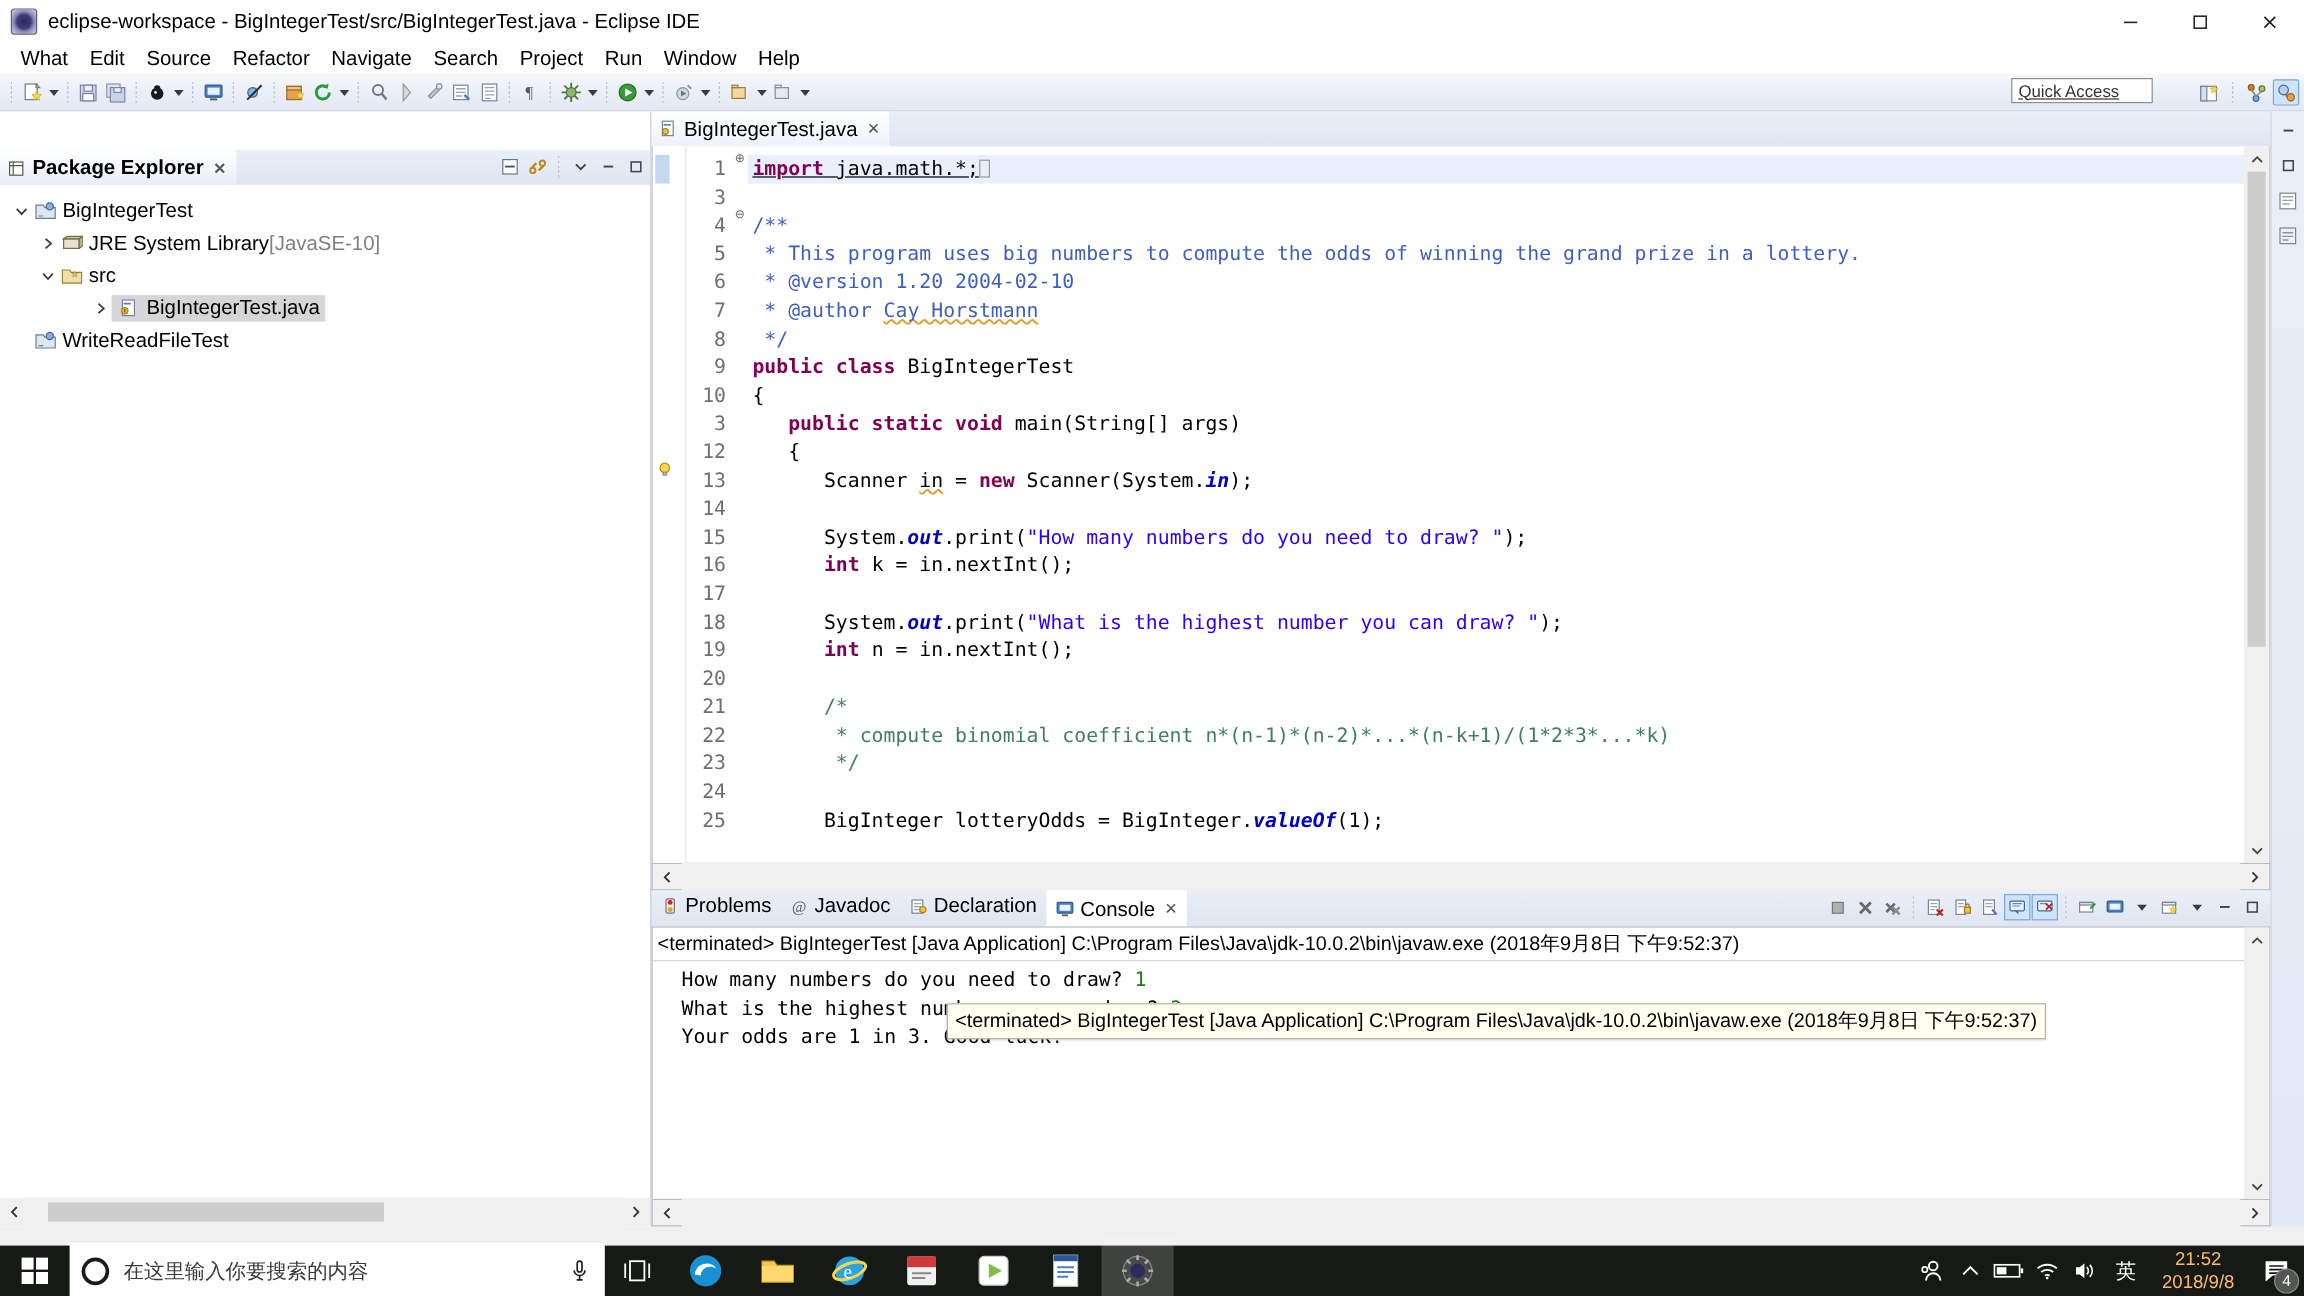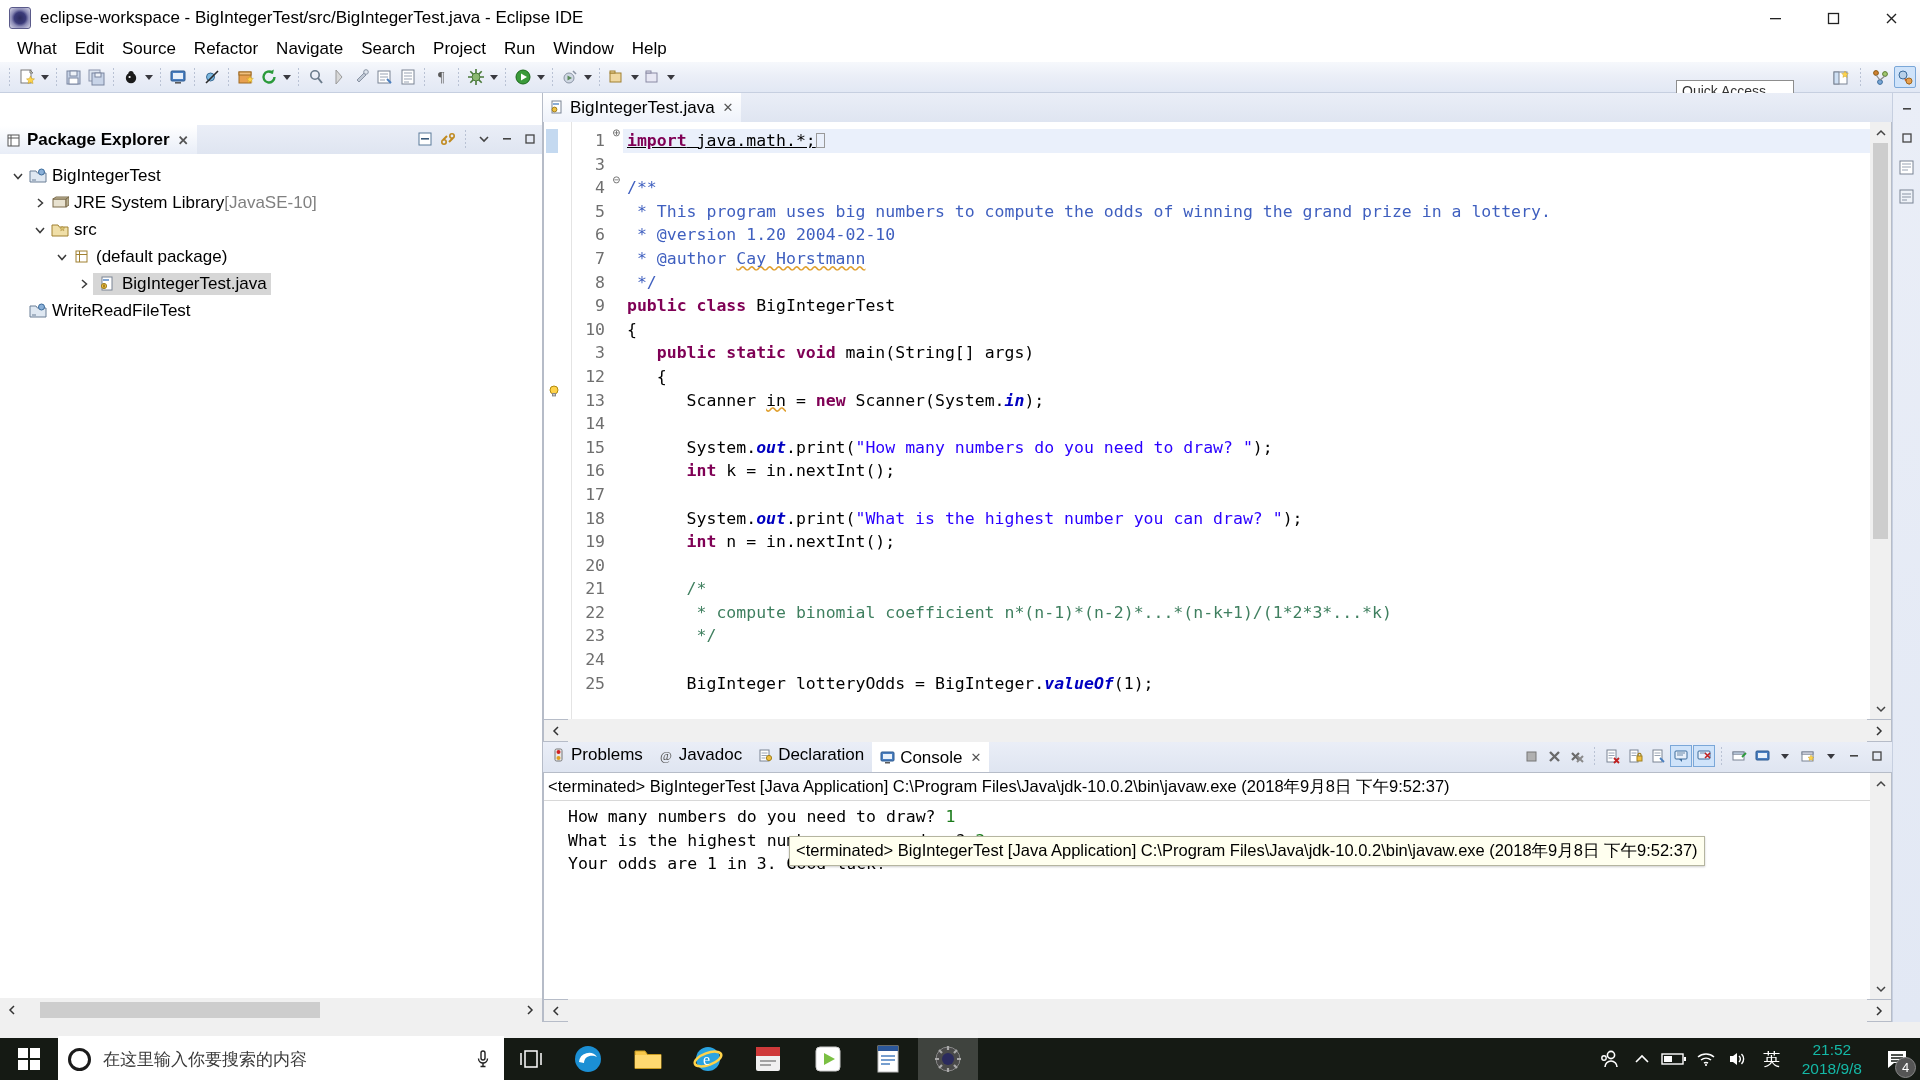--- a/index.html
+++ b/index.html
@@ -40,21 +40,21 @@
     display:flex; align-items:center; position:relative; padding-left:4px;
   }
   .tb-sep { width:1px; height:19px; margin:0 5px;
             background: repeating-linear-gradient(to bottom,#b9c2d4 0 2px, transparent 2px 4px); }
   .tb-ico { width:23px; height:23px; display:flex; align-items:center; justify-content:center;
             font-size:13px; position:relative; }
   .tb-arrow { width:13px; height:23px; display:flex; align-items:center; justify-content:center; }
   .tri-down { width:0;height:0;border-left:4px solid transparent;border-right:4px solid transparent;
               border-top:5px solid #39393f; }
   .quick-access {
-    position:absolute; right:126px; top:18px; height:21px; width:118px;
+    position:absolute; right:126px; top:3px; height:21px; width:118px;
     border:1px solid #8d8d8d; background:#ffffff; font-size:14px; color:#333;
     display:flex; align-items:center; padding-left:5px;text-decoration:underline;
   }
   .tb-right { position:absolute; right:4px; top:4px; display:flex; align-items:center; gap:3px; }
   .persp-ico { width:22px;height:22px; display:flex;align-items:center;justify-content:center; }
 
   
   .main { position:absolute; left:0; top:93px; right:0; bottom:58px;
           background:#f3f4f7; display:flex; }
 
@@ -171,21 +171,21 @@
   .mic { width:22px;height:22px; display:flex;align-items:center;justify-content:center; }
   .taskview { width:54px; height:58px; display:flex; align-items:center; justify-content:center; }
   .tb-apps { display:flex; align-items:center; height:58px; }
   .tb-app { width:60px; height:58px; display:flex; align-items:center; justify-content:center;
             position:relative; }
   .tb-app.active { background:rgba(255,255,255,.18); }
   .tb-app .underline { position:absolute; bottom:0; left:8px; right:8px; height:3px; }
   .tray { position:absolute; right:0; display:flex; align-items:center; height:58px; gap:0; }
   .tray-ico { width:32px; height:58px; display:flex; align-items:center; justify-content:center;
               color:#fff; font-size:15px; }
-  .clock { color:#14b8a6; font-size:15.5px; line-height:19px; text-align:center; padding:0 12px; }
+  .clock { color:#fdba74; font-size:15.5px; line-height:19px; text-align:center; padding:0 12px; }
   .notif { width:46px; height:58px; display:flex; align-items:center; justify-content:center;
            position:relative; }
   .notif-badge { position:absolute; right:4px; bottom:10px; width:21px;height:21px;
                  border-radius:50%; background:#555; color:#fff; font-size:13px;
                  display:flex;align-items:center;justify-content:center; border:1px solid #888; }
   svg { display:block; }
 </style>
 </head>
 <body>
 
@@ -503,34 +503,20 @@
           </span>
           <span class="ticon">
             <svg width="18" height="17" viewBox="0 0 18 17">
                 <path d="M1 4 h6 l1.4 2 H17 v9 H1 Z" fill="#f0dfa8" stroke="#a08030"></path>
                 <path d="M11 5 l1 1.6 1.8.2-1.3 1.2.4 1.8-1.6-.9-1.6.9.4-1.8-1.3-1.2 1.8-.2z" fill="#d8c070" stroke="#a08030" stroke-width=".4"></path>
               </svg>
           </span>
           <span class="tlabel">src</span>
         </div>
 
-        <div class="tnode" style="padding-left:52px;">
-          <span class="tw">
-            <svg width="12" height="12" viewBox="0 0 12 12">
-                <path d="M2 4 L6 8.5 L10 4" fill="none" stroke="#3a3a3a" stroke-width="1.5"></path>
-              </svg>
-          </span>
-          <span class="ticon">
-            <svg width="18" height="17" viewBox="0 0 18 17">
-                <rect x="3" y="3" width="11" height="11" fill="#fff" stroke="#a08030"></rect>
-                <path d="M3 6.5h11M6.5 3v11" stroke="#a08030" stroke-width="1"></path>
-              </svg>
-          </span>
-          <span class="tlabel">(default package)</span>
-        </div>
 
         <div class="tnode" style="padding-left:74px;">
           <span class="tw">
             <svg width="12" height="12" viewBox="0 0 12 12">
                 <path d="M4 2 L8.5 6 L4 10" fill="none" stroke="#3a3a3a" stroke-width="1.5"></path>
               </svg>
           </span>
           <span class="tsel" style="display:flex;align-items:center;">
             <span class="ticon">
               <svg width="17" height="17" viewBox="0 0 17 17">

